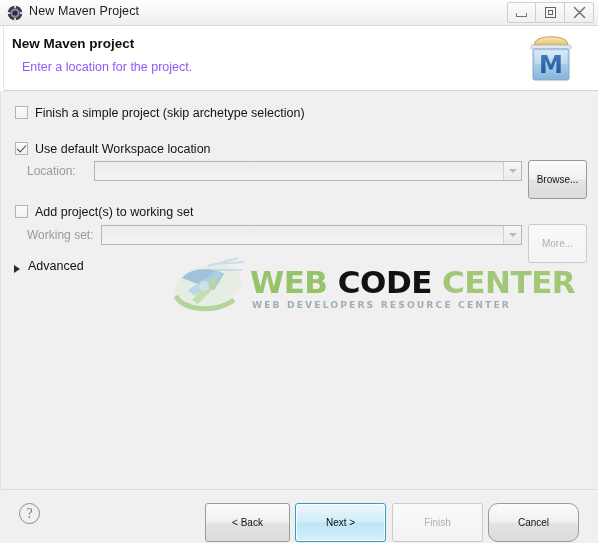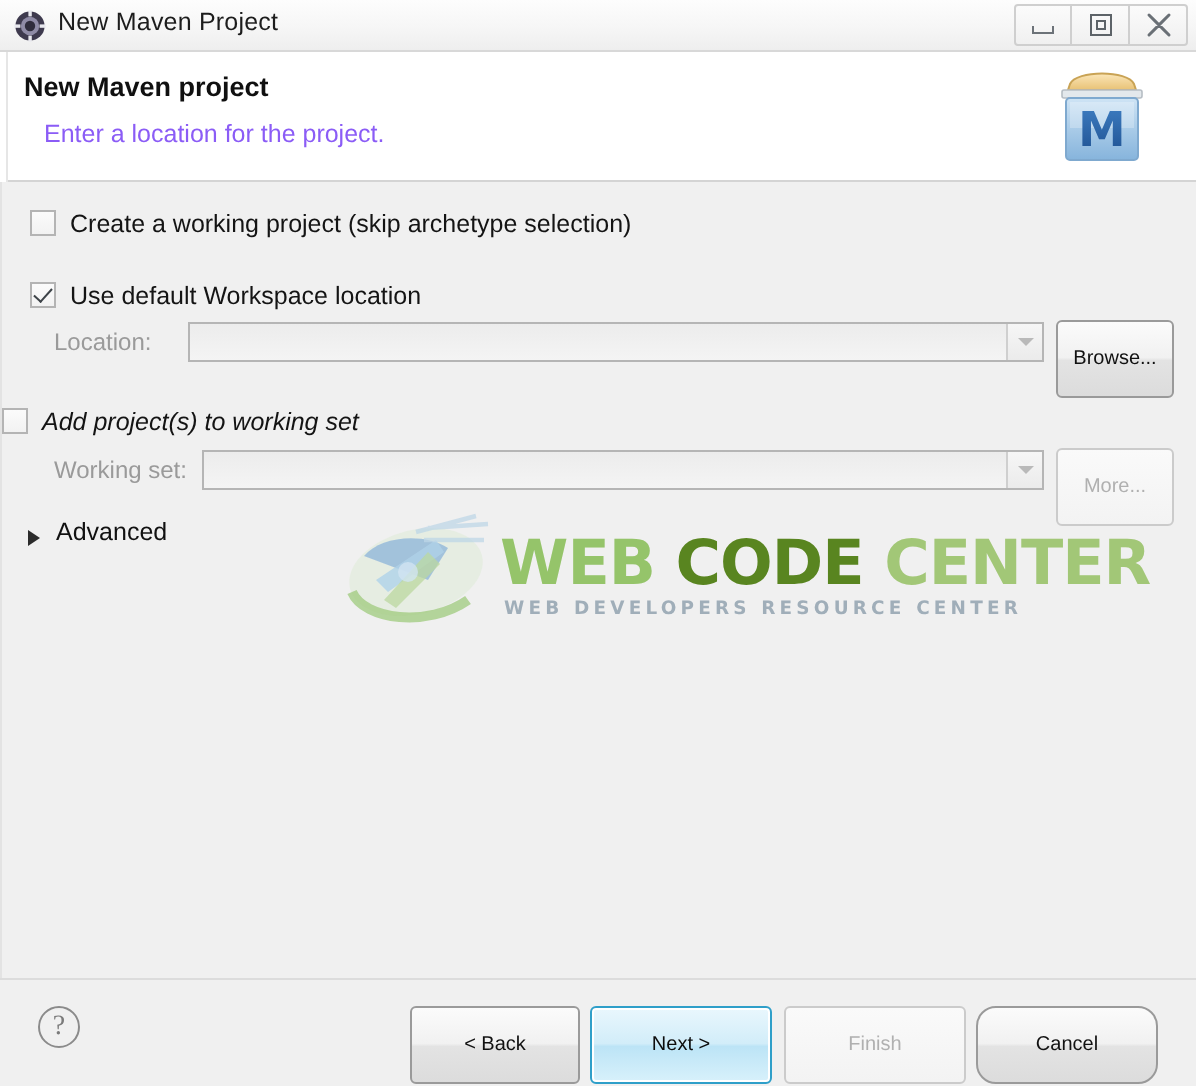--- a/index.html
+++ b/index.html
@@ -248,21 +248,21 @@
   .wm-text {
     position: absolute;
     left: 82px; top: 10px;
     font-size: 31px;
     font-weight: bold;
     font-family: "DejaVu Sans", sans-serif;
     letter-spacing: -0.5px;
     white-space: nowrap;
   }
   .wm-web   { color: #8ec15f; }
-  .wm-code  { color: #4d7c0f; }
+  .wm-code  { color: #000000; }
   .wm-geeks { color: #9cc46d; }
   .wm-sub {
     position: absolute;
     left: 84px; top: 45px;
     font-size: 9.2px;
     font-weight: bold;
     letter-spacing: 2.1px;
     color: #9aa9b5;
     font-family: "DejaVu Sans", sans-serif;
     white-space: nowrap;
@@ -351,37 +351,37 @@
       <rect x="9" y="15" width="40" height="4" rx="1" fill="#e3e8ec" stroke="#b6bdc4" stroke-width=".8"></rect>
       <rect x="11" y="19" width="36" height="31" rx="2" fill="url(#boxGrad)" stroke="#7fa9cf" stroke-width="1"></rect>
       <rect x="13" y="21" width="32" height="13" fill="#ffffff" opacity=".25"></rect>
       <text x="29" y="43" font-family="DejaVu Sans, sans-serif" font-size="24" font-weight="bold" fill="url(#mGrad)" text-anchor="middle">M</text>
     </svg>
   </div>
 
   <div class="body-area">
 
     <div class="row" style="left:14px; top:12px;">
-      <span class="checkbox"></span><span class="cb-label">Create a working project (skip archetype selection)</span>
+      <span class="checkbox"></span><span class="cb-label">Finish a simple project (skip archetype selection)</span>
     </div>
 
     <div class="row" style="left:14px; top:48px;">
       <span class="checkbox checked"></span><span class="cb-label">Use default Workspace location</span>
     </div>
 
     <div class="field-label" style="left:26px; top:73px;">Location:</div>
     <div class="combo" style="left:93px; top:70px; width:428px;">
       <div class="combo-input"></div>
       <div class="combo-arrow">
         <span class="arrow-down"></span>
       </div>
     </div>
     <div class="btn" style="left:527px; top:69px; width:59px;">Browse...</div>
 
-    <div class="row" style="left:0; top:111px;font-style:italic;">
+    <div class="row" style="left:14px; top:111px;">
       <span class="checkbox"></span><span class="cb-label">Add project(s) to working set</span>
     </div>
 
     <div class="field-label" style="left:26px; top:137px;">Working set:</div>
     <div class="combo" style="left:100px; top:134px; width:421px;">
       <div class="combo-input"></div>
       <div class="combo-arrow">
         <span class="arrow-down"></span>
       </div>
     </div>

